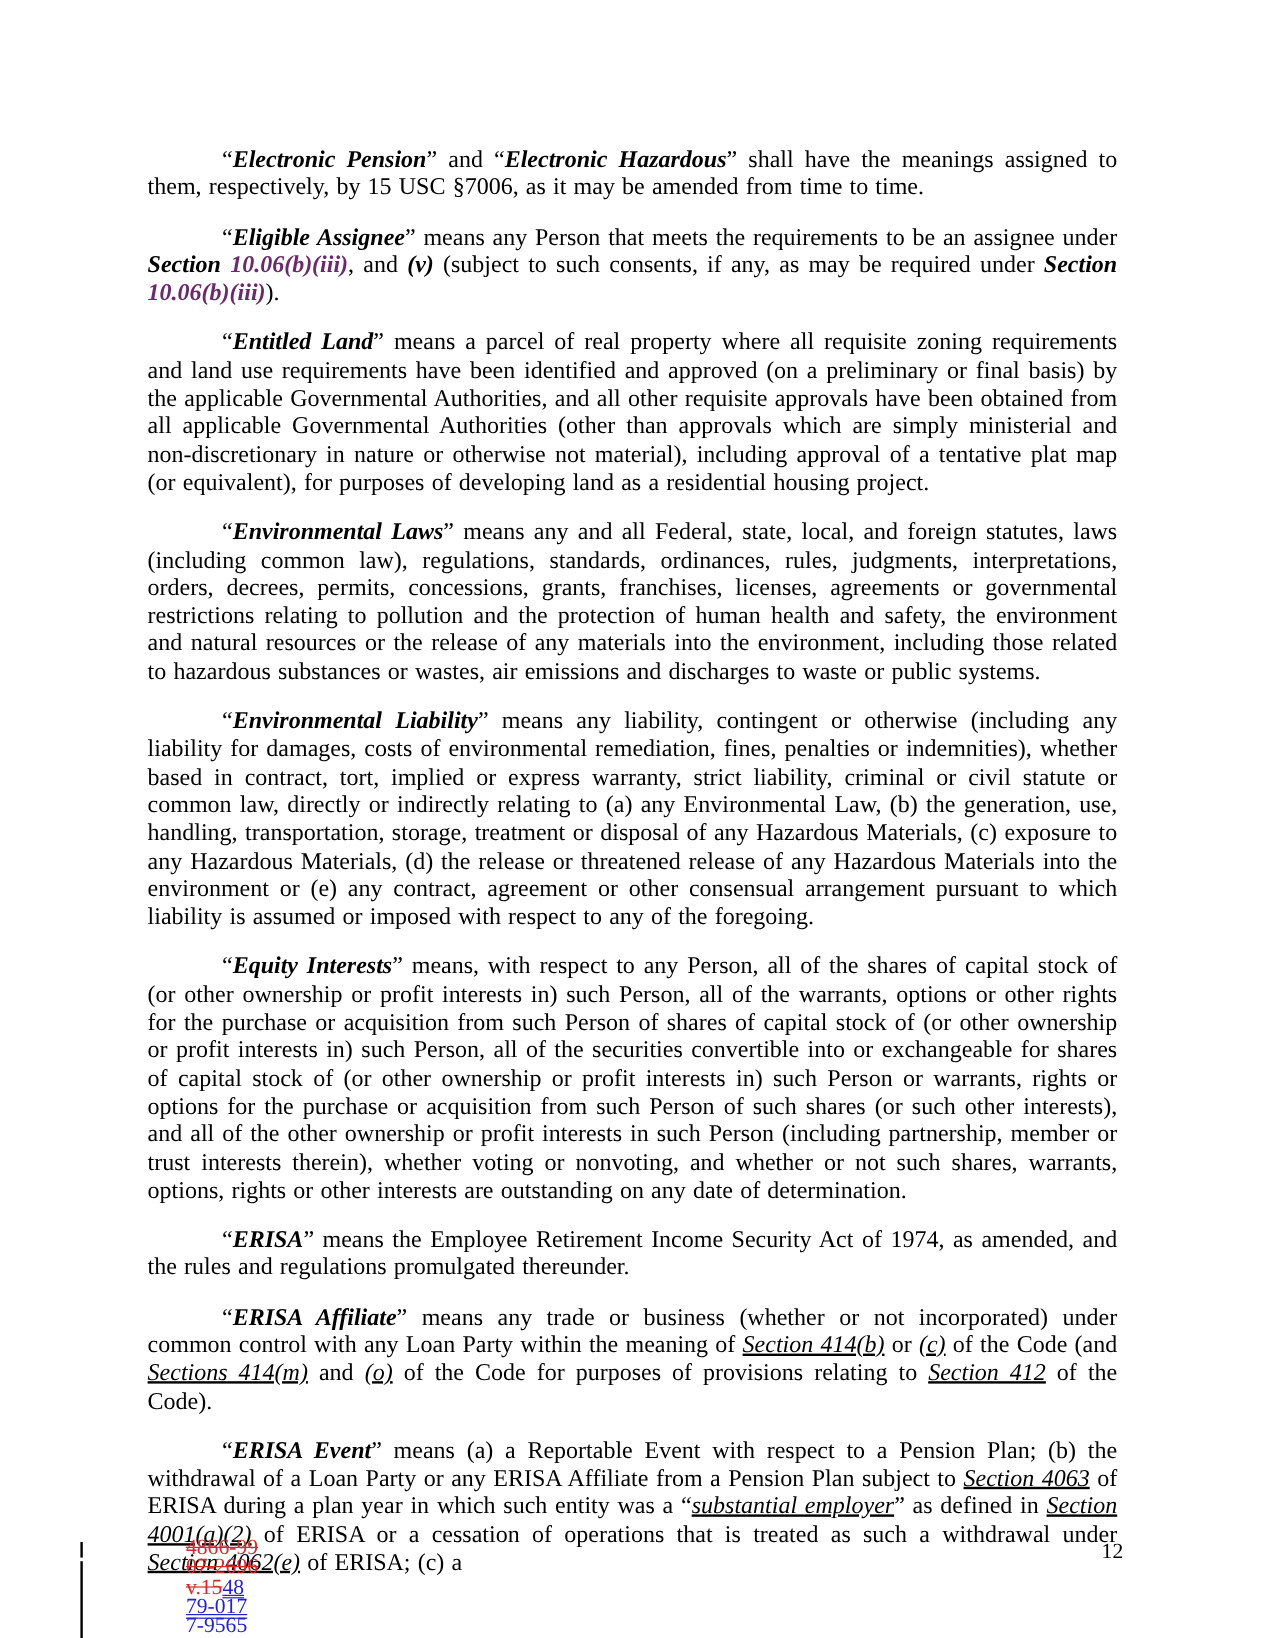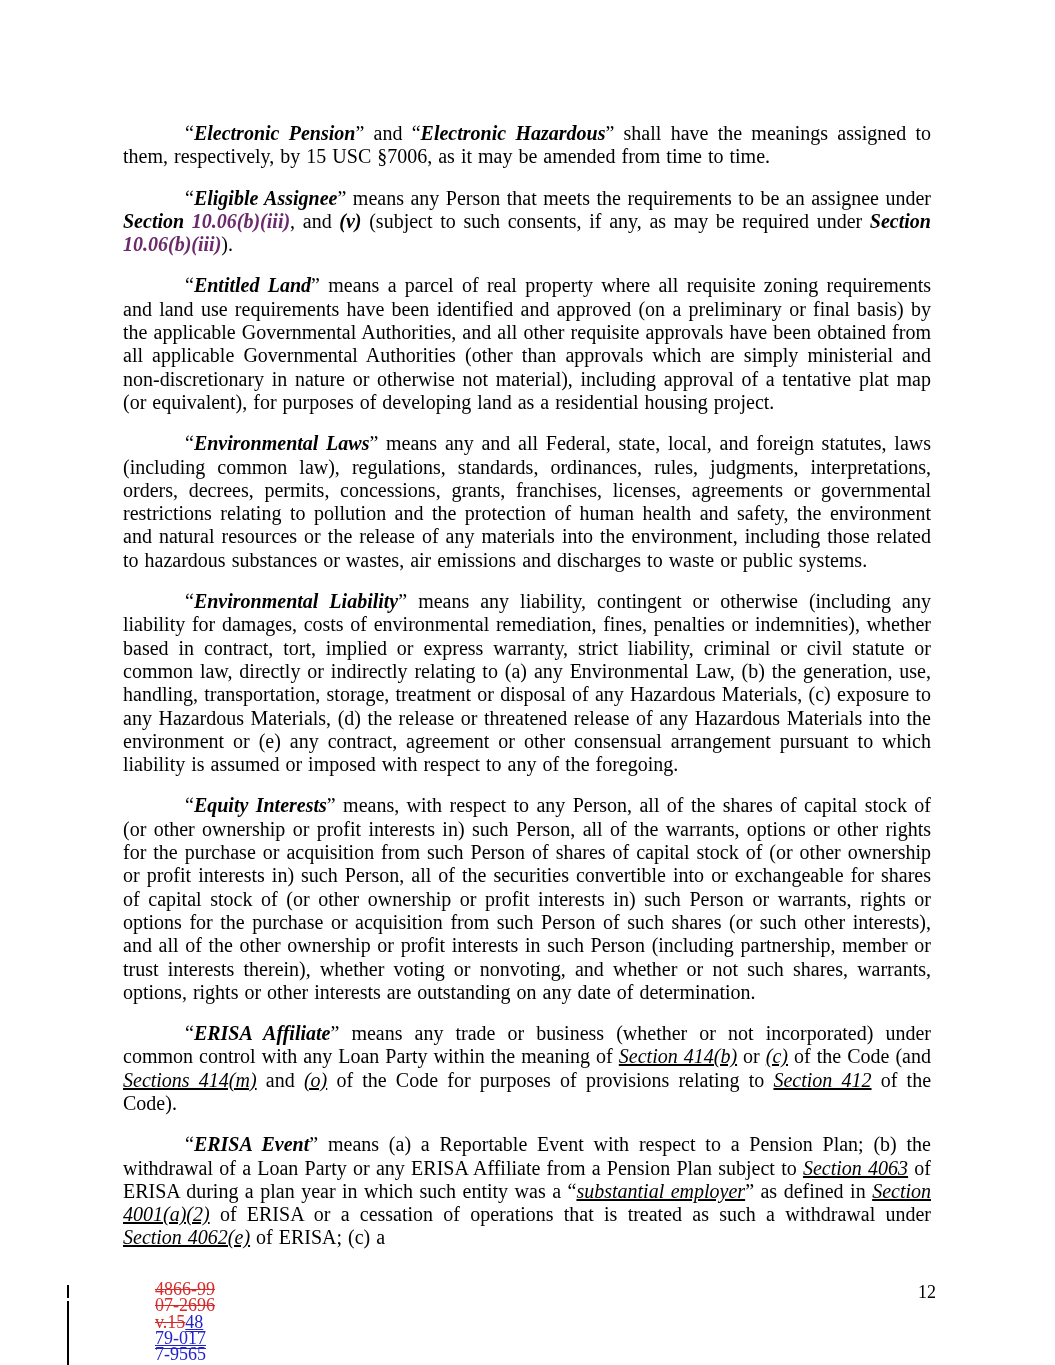--- a/index.html
+++ b/index.html
@@ -56,20 +56,21 @@
 </head>
 <body>
 
 <div class="doc-body">
     <p class="para"><span>“</span><span class="bi">Electronic Pension</span><span>” and “</span><span class="bi">Electronic Hazardous</span><span>” shall have the meanings assigned to them, respectively, by 15 USC §7006, as it may be amended from time to time.</span></p>
     <p class="para"><span>“</span><span class="bi">Eligible Assignee</span><span>” means any Person that meets the requirements to be an assignee under </span><span class="bi">Section </span><span class="bi link">10.06(b)(iii)</span><span>, and </span><span class="bi">(v)</span><span> (subject to such consents, if any, as may be required under </span><span class="bi">Section </span><span class="bi link">10.06(b)(iii)</span><span>).</span></p>
     <p class="para"><span>“</span><span class="bi">Entitled Land</span><span>” means a parcel of real property where all requisite zoning requirements and land use requirements have been identified and approved (on a preliminary or final basis) by the applicable Governmental Authorities, and all other requisite approvals have been obtained from all applicable Governmental Authorities (other than approvals which are simply ministerial and non-discretionary in nature or otherwise not material), including approval of a tentative plat map (or equivalent), for purposes of developing land as a residential housing project.</span></p>
     <p class="para"><span>“</span><span class="bi">Environmental Laws</span><span>” means any and all Federal, state, local, and foreign statutes, laws (including common law), regulations, standards, ordinances, rules, judgments, interpretations, orders, decrees, permits, concessions, grants, franchises, licenses, agreements or governmental restrictions relating to pollution and the protection of human health and safety, the environment and natural resources or the release of any materials into the environment, including those related to hazardous substances or wastes, air emissions and discharges to waste or public systems.</span></p>
     <p class="para"><span>“</span><span class="bi">Environmental Liability</span><span>” means any liability, contingent or otherwise (including any liability for damages, costs of environmental remediation, fines, penalties or indemnities), whether based in contract, tort, implied or express warranty, strict liability, criminal or civil statute or common law, directly or indirectly relating to (a) any Environmental Law, (b) the generation, use, handling, transportation, storage, treatment or disposal of any Hazardous Materials, (c) exposure to any Hazardous Materials, (d) the release or threatened release of any Hazardous Materials into the environment or (e) any contract, agreement or other consensual arrangement pursuant to which liability is assumed or imposed with respect to any of the foregoing.</span></p>
     <p class="para"><span>“</span><span class="bi">Equity Interests</span><span>” means, with respect to any Person, all of the shares of capital stock of (or other ownership or profit interests in) such Person, all of the warrants, options or other rights for the purchase or acquisition from such Person of shares of capital stock of (or other ownership or profit interests in) such Person, all of the securities convertible into or exchangeable for shares of capital stock of (or other ownership or profit interests in) such Person or warrants, rights or options for the purchase or acquisition from such Person of such shares (or such other interests), and all of the other ownership or profit interests in such Person (including partnership, member or trust interests therein), whether voting or nonvoting, and whether or not such shares, warrants, options, rights or other interests are outstanding on any date of determination.</span></p>
+    <p class="para"><span>“</span><span class="bi">ERISA</span><span>” means the Employee Retirement Income Security Act of 1974, as amended, and the rules and regulations promulgated thereunder.</span></p>
     <p class="para"><span>“</span><span class="bi">ERISA Affiliate</span><span>” means any trade or business (whether or not incorporated) under common control with any Loan Party within the meaning of </span><span class="i">Section 414(b)</span><span> or </span><span class="i">(c)</span><span> of the Code (and </span><span class="i">Sections 414(m)</span><span> and </span><span class="i">(o)</span><span> of the Code for purposes of provisions relating to </span><span class="i">Section 412</span><span> of the Code).</span></p>
     <p class="para"><span>“</span><span class="bi">ERISA Event</span><span>” means (a) a Reportable Event with respect to a Pension Plan; (b) the withdrawal of a Loan Party or any ERISA Affiliate from a Pension Plan subject to </span><span class="i">Section 4063</span><span> of ERISA during a plan year in which such entity was a “</span><span class="i">substantial employer</span><span>” as defined in </span><span class="i">Section 4001(a)(2)</span><span> of ERISA or a cessation of operations that is treated as such a withdrawal under </span><span class="i">Section 4062(e)</span><span> of ERISA; (c) a</span></p>
   </div>
 
 <div class="change-bar short"></div>
 <div class="change-bar long"></div>
 
 <div class="footer-id">
     <div><span class="del">4866-99</span></div>
     <div><span class="del">07-2696</span></div>

